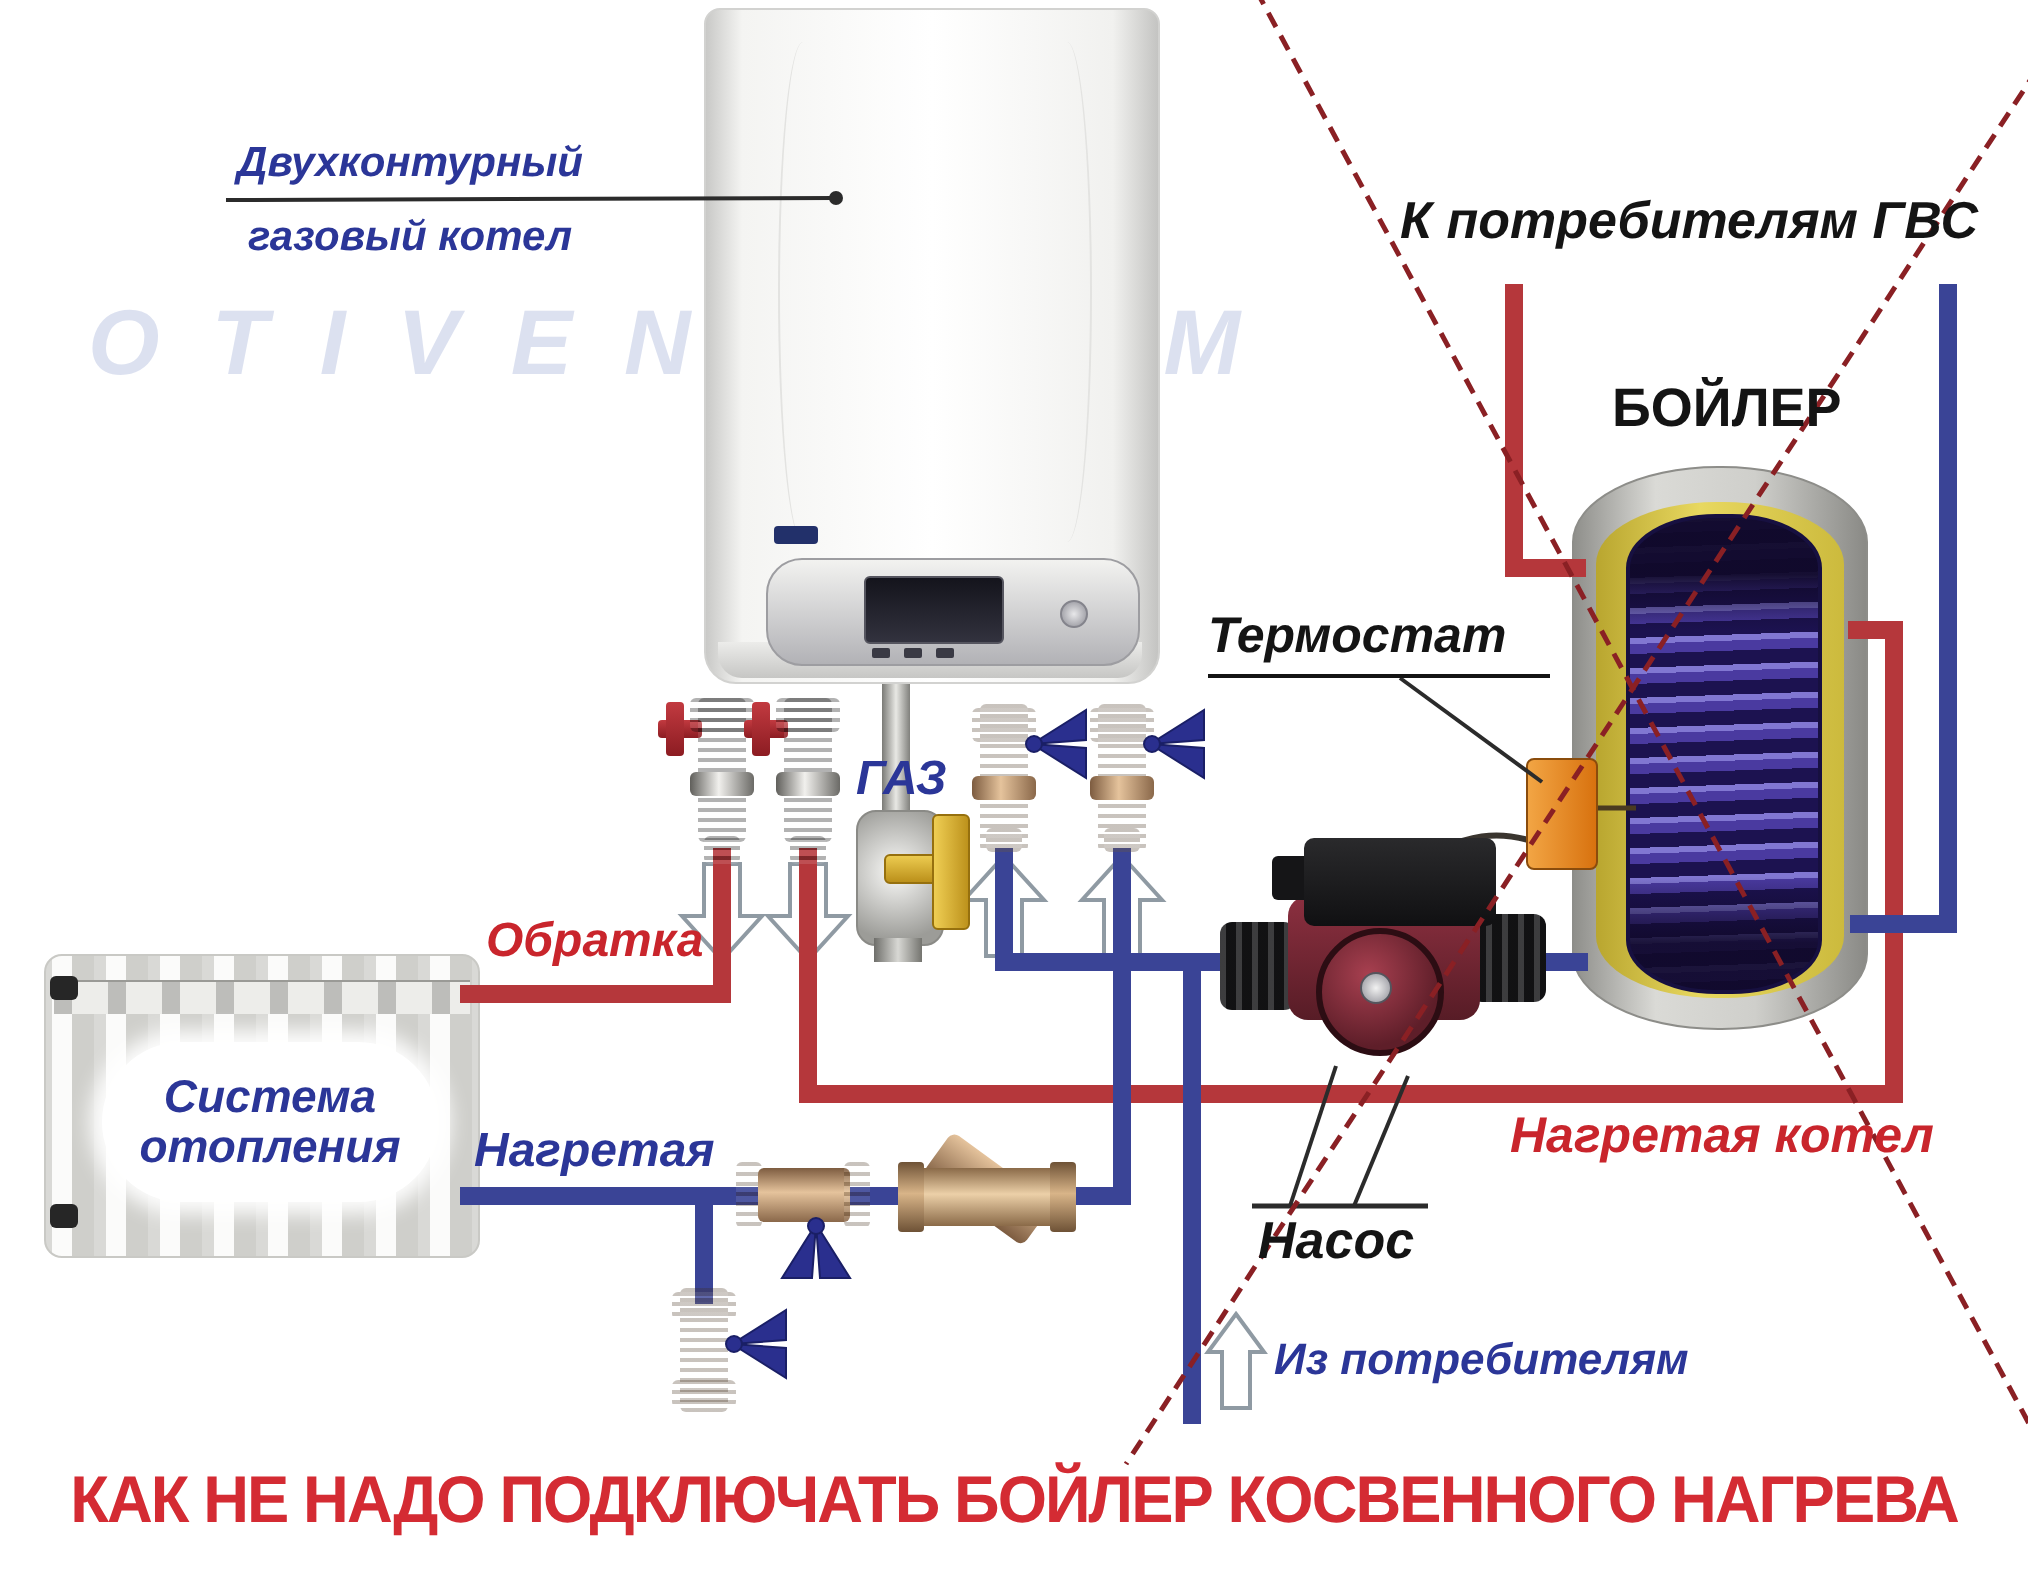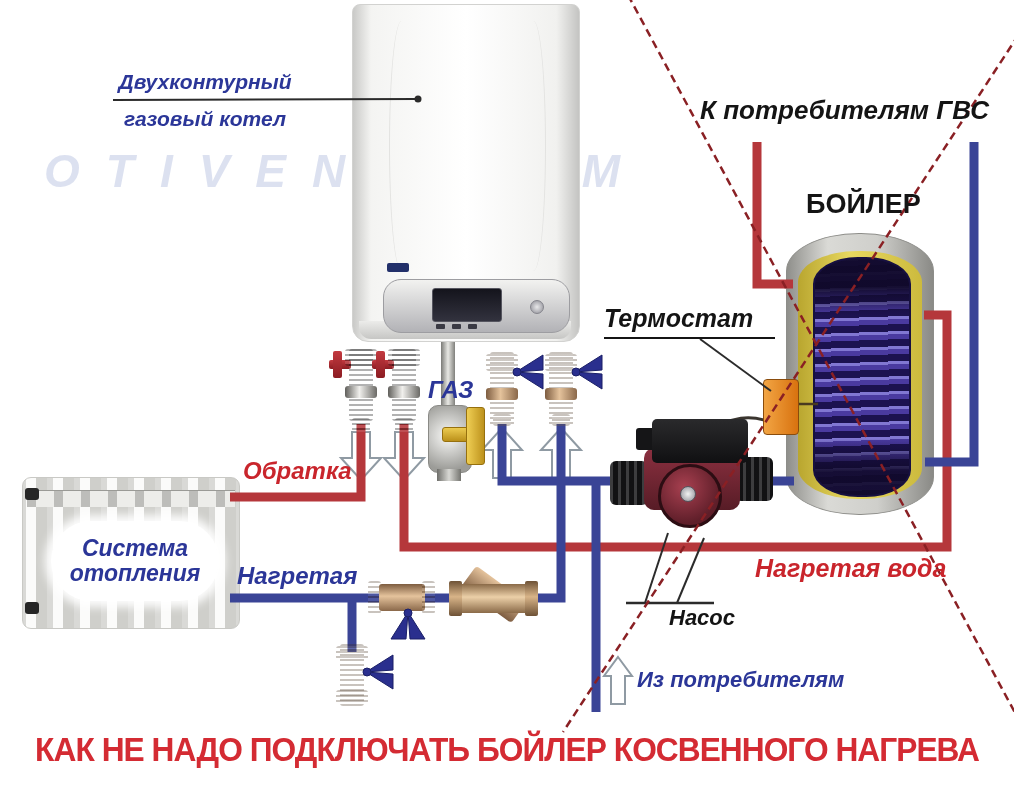--- a/index.html
+++ b/index.html
@@ -237,19 +237,19 @@
   <div class="lbl lbl-blue" style="left:105px;top:64px;width:200px;text-align:center;font-size:21px;line-height:1.75;z-index:6;">
     <div>Двухконтурный</div>
     <div>газовый котел</div>
   </div>
   <div class="lbl lbl-black" style="left:700px;top:96px;font-size:26px;z-index:6;">К потребителям ГВС</div>
   <div class="lbl lbl-black" style="left:604px;top:305px;font-size:25px;border-bottom:2.5px solid #141414;padding:0 22px 4px 0;z-index:6;">Термостат</div>
   <div class="lbl lbl-black" style="left:806px;top:190px;font-size:27px;font-style:normal;z-index:6;">БОЙЛЕР</div>
   <div class="lbl lbl-blue" style="left:428px;top:377px;font-size:24px;z-index:6;">ГАЗ</div>
   <div class="lbl lbl-red" style="left:243px;top:458px;font-size:24px;z-index:6;">Обратка</div>
   <div class="lbl lbl-blue" style="left:237px;top:563px;font-size:24px;z-index:6;">Нагретая</div>
-  <div class="lbl lbl-red" style="left:755px;top:555px;font-size:25px;z-index:6;">Нагретая вода</div>
-  <div class="lbl lbl-black" style="left:629px;top:606px;font-size:22px;z-index:6;margin-left:40px;">Насос</div>
+  <div class="lbl lbl-red" style="left:755px;top:555px;font-size:25px;z-index:6;">Нагретая котел</div>
+  <div class="lbl lbl-black" style="left:629px;top:606px;font-size:26px;z-index:6;">Насос</div>
   <div class="lbl lbl-blue" style="left:637px;top:668px;font-size:22px;z-index:6;">Из потребителям</div>
 
   <div id="caption">КАК НЕ НАДО ПОДКЛЮЧАТЬ БОЙЛЕР КОСВЕННОГО НАГРЕВА</div>
 
 </div>
 
 </body></html>

